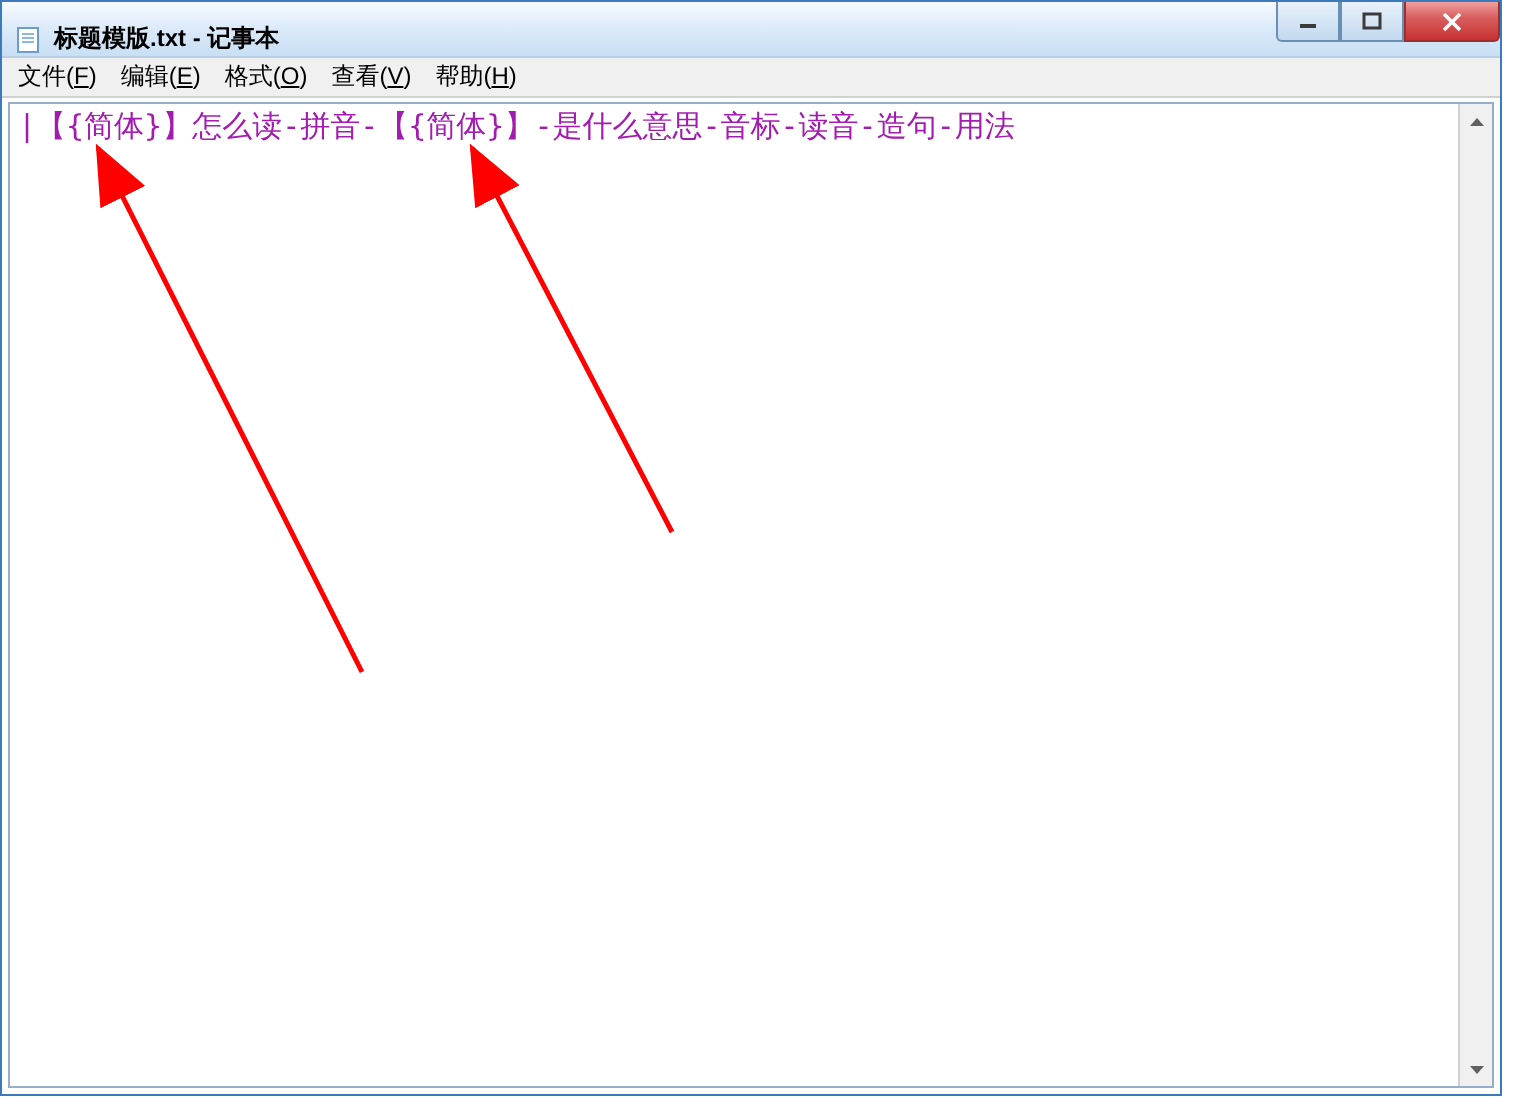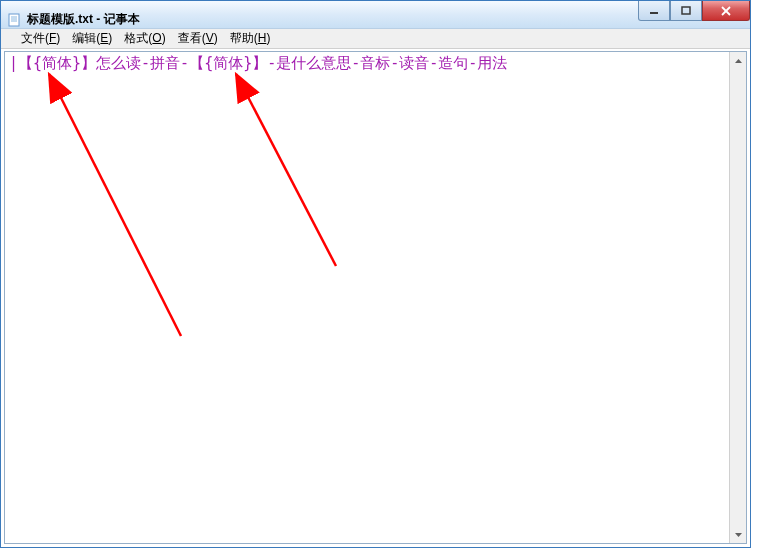--- a/index.html
+++ b/index.html
@@ -73,21 +73,21 @@
     }
     .win-btn svg {
       display: block;
     }
     .menubar {
       height: 20px;
       background: #f0f0f0;
       border-bottom: 1px solid #d0d0d0;
       display: flex;
       align-items: center;
-      padding-left: 14px;
+      padding-left: 2px;
     }
     .menu-item {
       padding: 2px 6px;
       font-size: 12px;
       cursor: pointer;
       color: #000;
     }
     .menu-accel {
       text-decoration: underline;
     }

